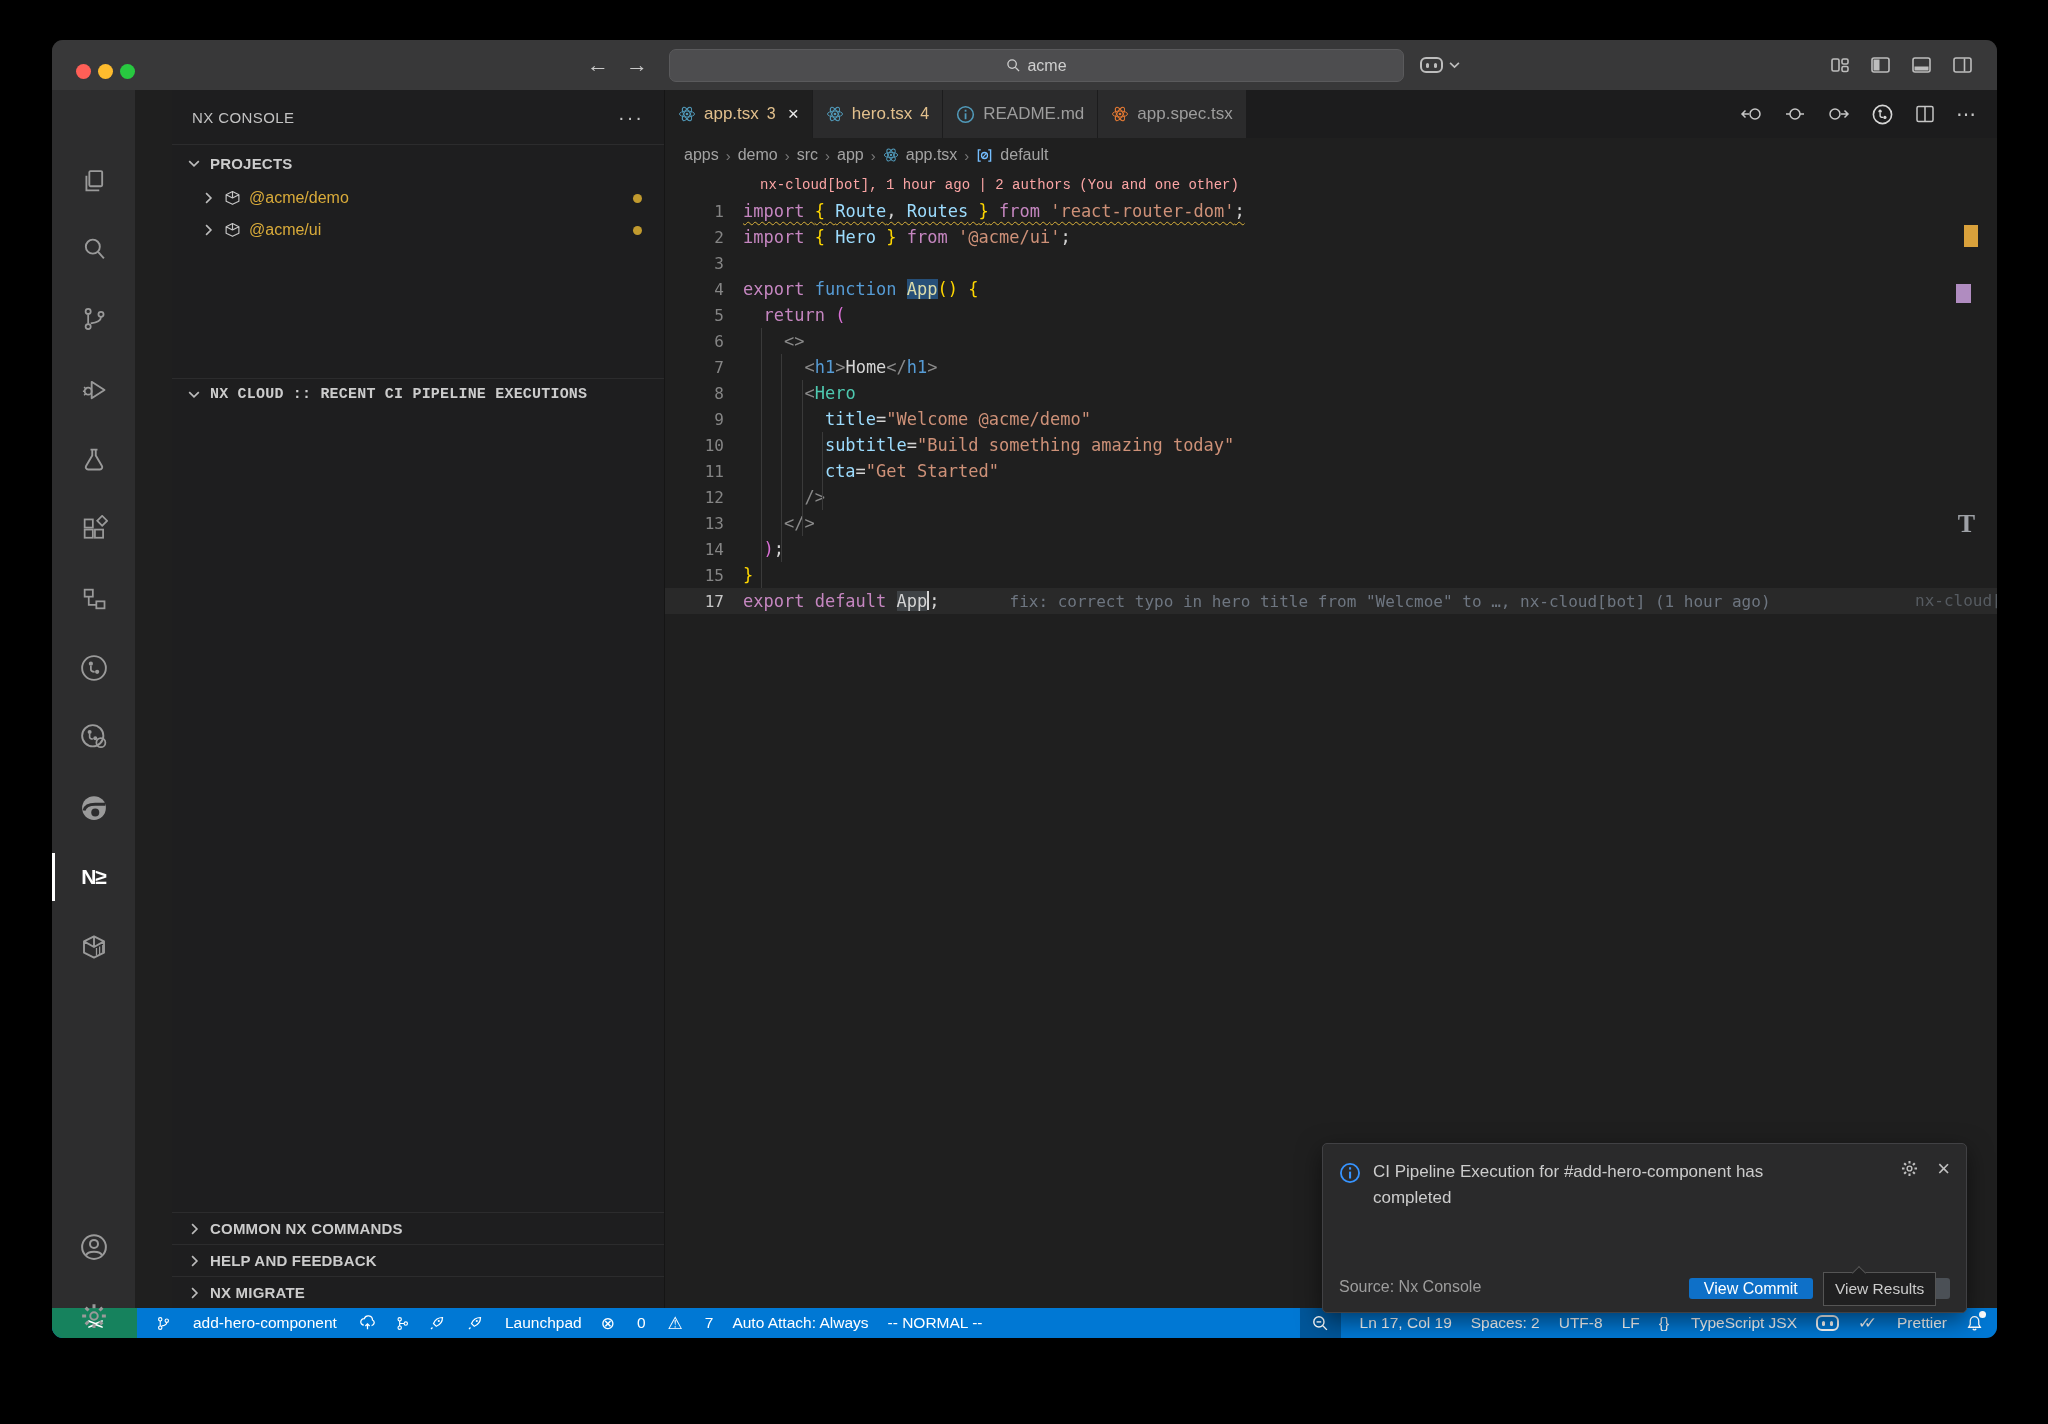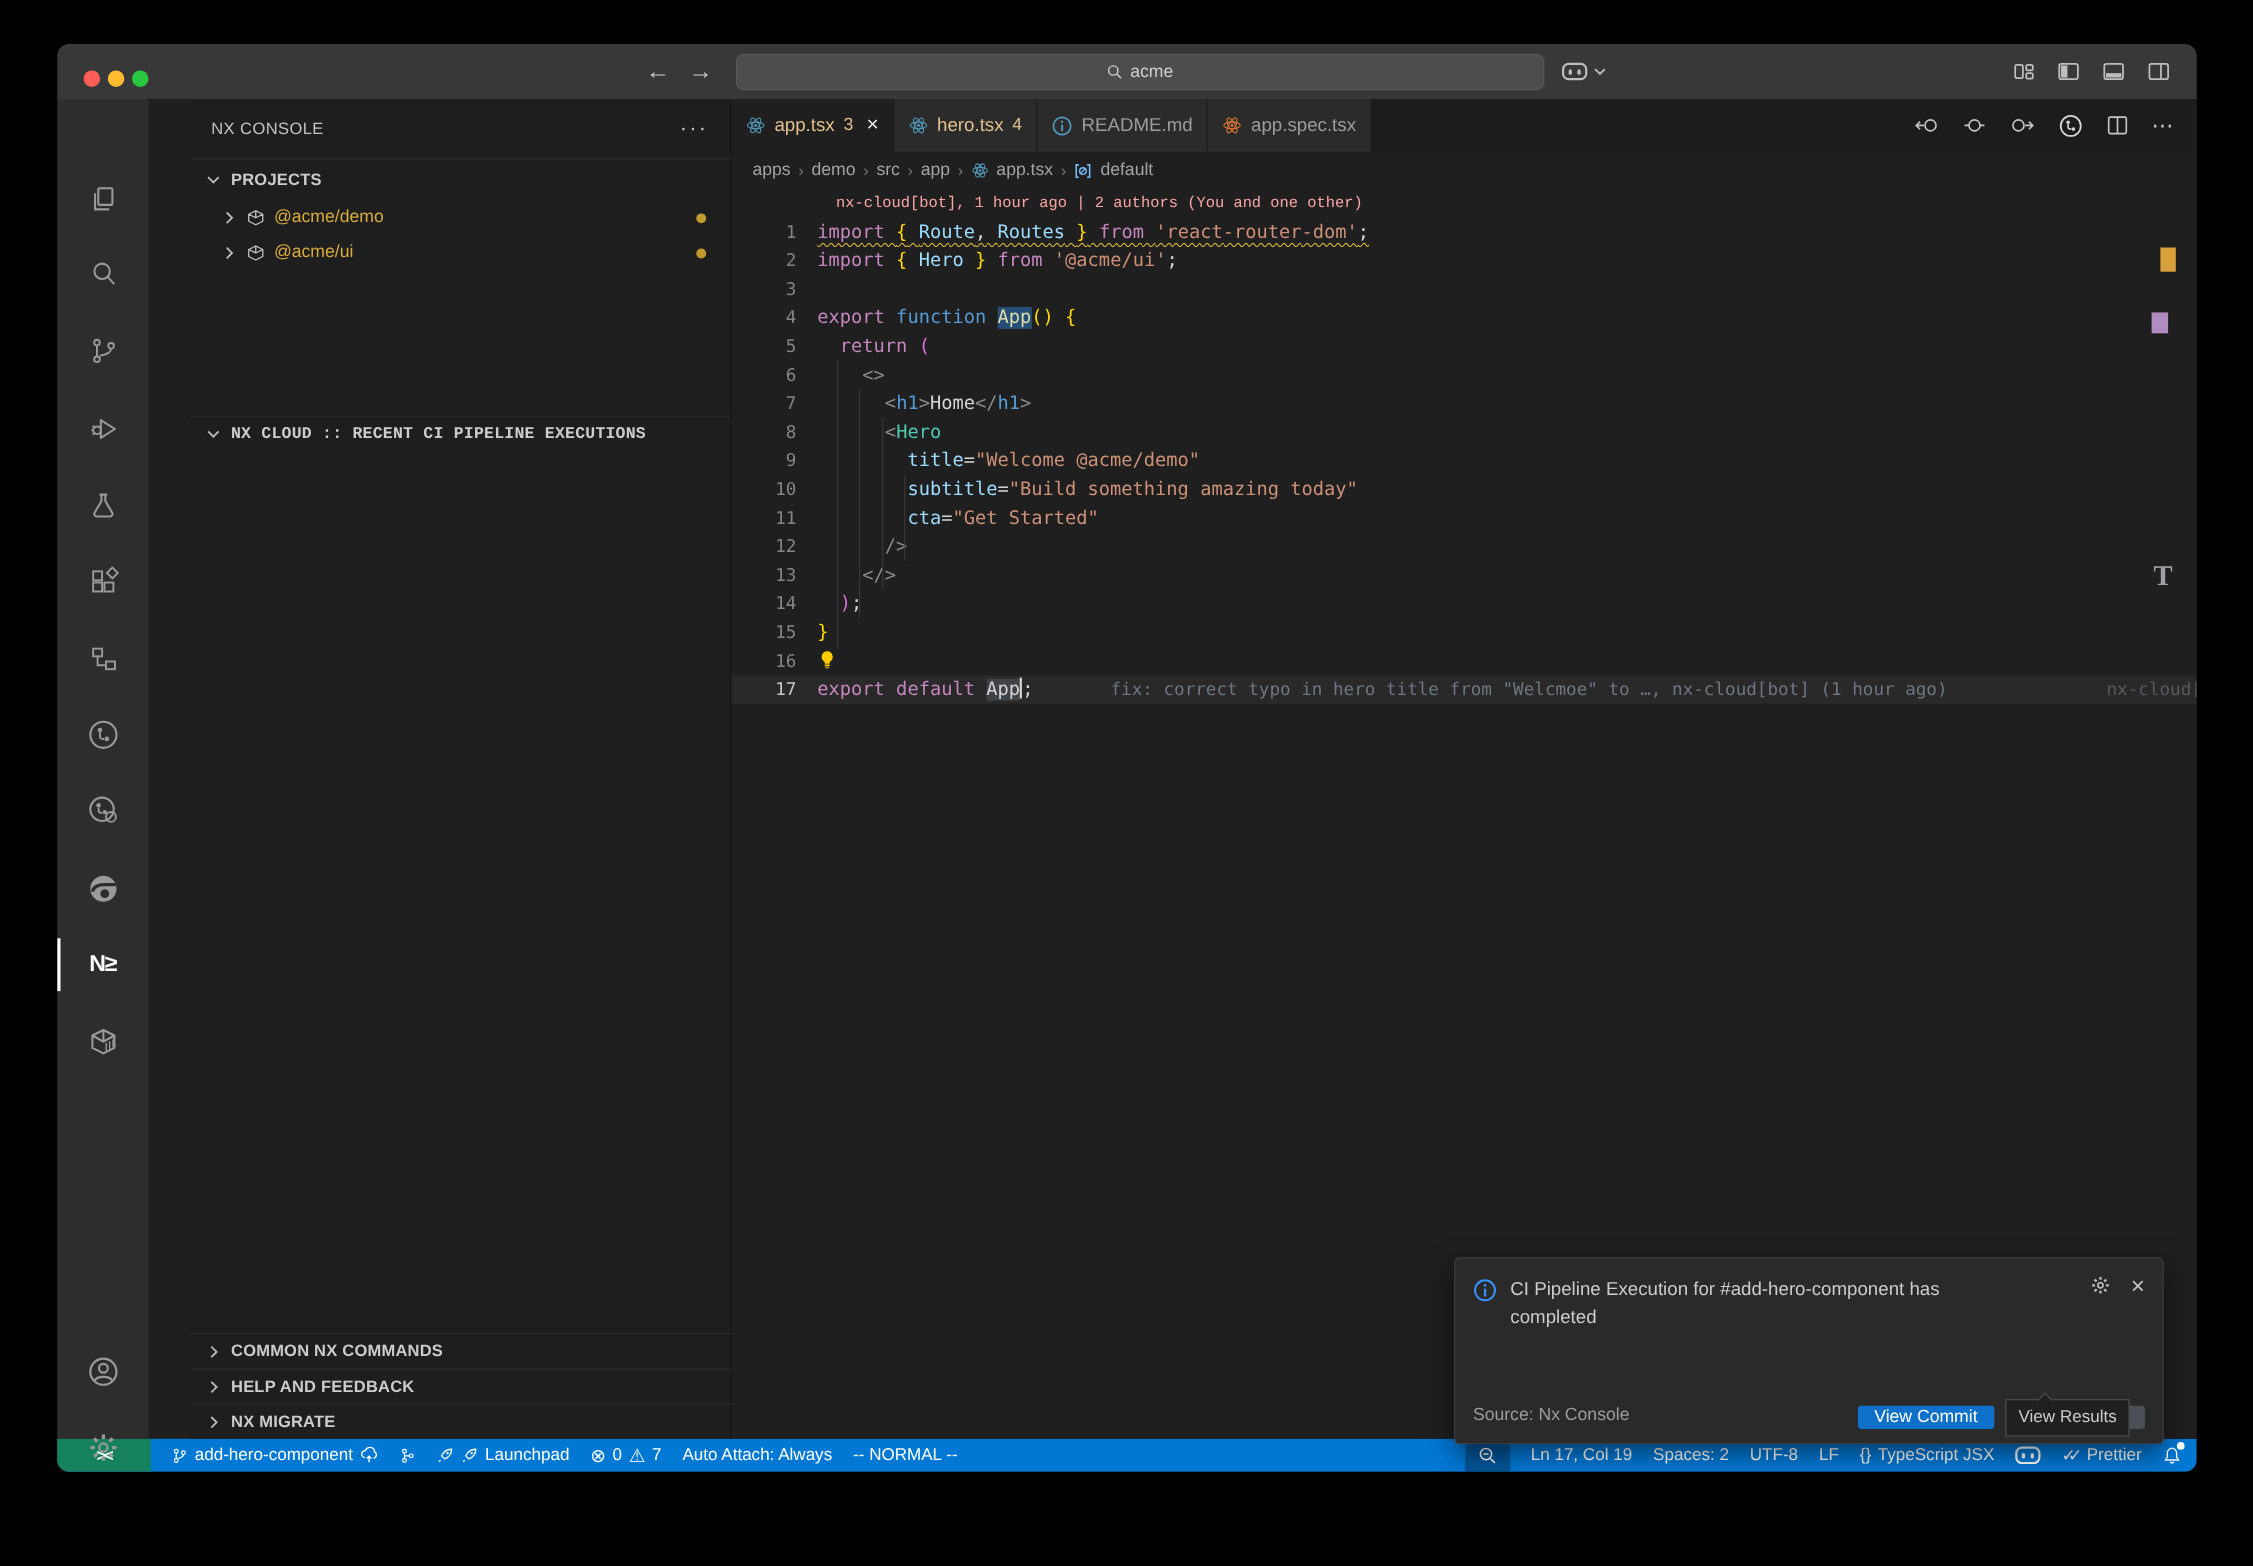--- a/index.html
+++ b/index.html
@@ -68,21 +68,21 @@
   .hlw { background:#3f4346; }
   .squig { text-decoration:underline; text-decoration-style:wavy; text-decoration-color:#d9b13b; text-decoration-thickness:1px; text-underline-offset:4px; }
   .blame-inline { color:#6e7681; font-size:16px; margin-left:70px; }
   .blame-cut { position:absolute; left:1250px; color:#565b61; font-size:16px; }
   .caret { display:inline-block; width:2px; height:19px; background:#d7d7d7; vertical-align:-3px; }
   .guide { position:absolute; width:1px; background:#3a3a3a; }
   .ovr { position:absolute; }
   .ovr-T { position:absolute; color:#9da0a5; font-size:26px; font-weight:bold; font-family:"Liberation Serif",serif; }
   
   .statusbar { height:30px; flex:none; background:#0078d4; display:flex; align-items:stretch; color:#fff; font-size:15.5px; }
-  .sb-item { display:flex; align-items:center; gap:6px; white-space:nowrap; }
+  .sb-item { display:flex; align-items:center; gap:22px; white-space:nowrap; }
   .sb-left { display:flex; align-items:stretch; gap:19px; }
   .sb-right { margin-left:auto; display:flex; align-items:stretch; gap:19px; padding-right:14px; }
   .remote { width:85px; background:#16825d; display:flex; align-items:center; justify-content:center;
     font-weight:bold; letter-spacing:-2px; font-size:15px; }
   .zoomblock { background:rgba(0,0,0,.28); padding:0 12px; display:flex; align-items:center; }
   
   .toast { position:absolute; left:1270px; top:1103px; width:645px; height:170px; background:#2a2a2b;
     border:1px solid #414144; border-radius:5px; box-shadow:0 8px 24px rgba(0,0,0,.5); padding:15px 16px 13px 16px;
     display:flex; flex-direction:column; z-index:5; }
   .toast-head { display:flex; gap:12px; }
@@ -430,25 +430,20 @@
             <div class="cl"><span class="ln">6</span><span class="ct"><span class="tok-p">    </span><span class="tok-g">&lt;&gt;</span></span></div>
             <div class="cl"><span class="ln">7</span><span class="ct"><span class="tok-p">      </span><span class="tok-g">&lt;</span><span class="tok-b">h1</span><span class="tok-g">&gt;</span><span class="tok-p">Home</span><span class="tok-g">&lt;/</span><span class="tok-b">h1</span><span class="tok-g">&gt;</span></span></div>
             <div class="cl"><span class="ln">8</span><span class="ct"><span class="tok-p">      </span><span class="tok-g">&lt;</span><span class="tok-t">Hero</span></span></div>
             <div class="cl"><span class="ln">9</span><span class="ct"><span class="tok-p">        </span><span class="tok-i">title</span><span class="tok-p">=</span><span class="tok-s">"Welcome @acme/demo"</span></span></div>
             <div class="cl"><span class="ln">10</span><span class="ct"><span class="tok-p">        </span><span class="tok-i">subtitle</span><span class="tok-p">=</span><span class="tok-s">"Build something amazing today"</span></span></div>
             <div class="cl"><span class="ln">11</span><span class="ct"><span class="tok-p">        </span><span class="tok-i">cta</span><span class="tok-p">=</span><span class="tok-s">"Get Started"</span></span></div>
             <div class="cl"><span class="ln">12</span><span class="ct"><span class="tok-p">      </span><span class="tok-g">/&gt;</span></span></div>
             <div class="cl"><span class="ln">13</span><span class="ct"><span class="tok-p">    </span><span class="tok-g">&lt;/&gt;</span></span></div>
             <div class="cl"><span class="ln">14</span><span class="ct"><span class="tok-p">  </span><span class="tok-m">)</span><span class="tok-p">;</span></span></div>
             <div class="cl"><span class="ln">15</span><span class="ct"><span class="tok-y">}</span></span></div>
-            <div class="cl"><span class="ln">16</span><span class="ct"><svg width="18" height="18" viewBox="0 0 16 16" style="display:inline-block;vertical-align:-3px">
-                  <path fill="#ffcc00" d="M8 1a4.5 4.5 0 0 0-2.5 8.2c.3.2.5.6.5 1V11h4v-.8c0-.4.2-.8.5-1A4.5 4.5 0 0 0 8 1z"></path>
-                  <rect x="6" y="11.6" width="4" height="1.3" fill="#ffcc00"></rect>
-                  <rect x="6.6" y="13.4" width="2.8" height="1.3" fill="#d9ad00"></rect>
-                </svg></span></div>
             <div class="cl cur"><span class="ln">17</span><span class="ct"><span class="tok-k">export </span><span class="tok-k">default </span><span class="tok-p hlw">App</span><span class="caret"></span><span class="tok-p">;</span><span class="blame-inline">fix: correct typo in hero title from "Welcmoe" to …, nx-cloud[bot] (1 hour ago)</span><span class="blame-cut">nx-cloud[b</span></span></div>
           </div>
 
         <div class="guide" style="left:96px;  top:156px; height:260px;"></div>
         <div class="guide" style="left:116px; top:182px; height:208px;"></div>
         <div class="guide" style="left:137px; top:208px; height:156px;"></div>
         <div class="guide" style="left:157px; top:260px; height:78px;"></div>
 
         <div class="ovr" style="right:19px; top:53px; width:14px; height:22px; background:#d9a13b;"></div>
         <div class="ovr" style="right:26px; top:112px; width:15px; height:19px; background:#b08cc0;"></div>

